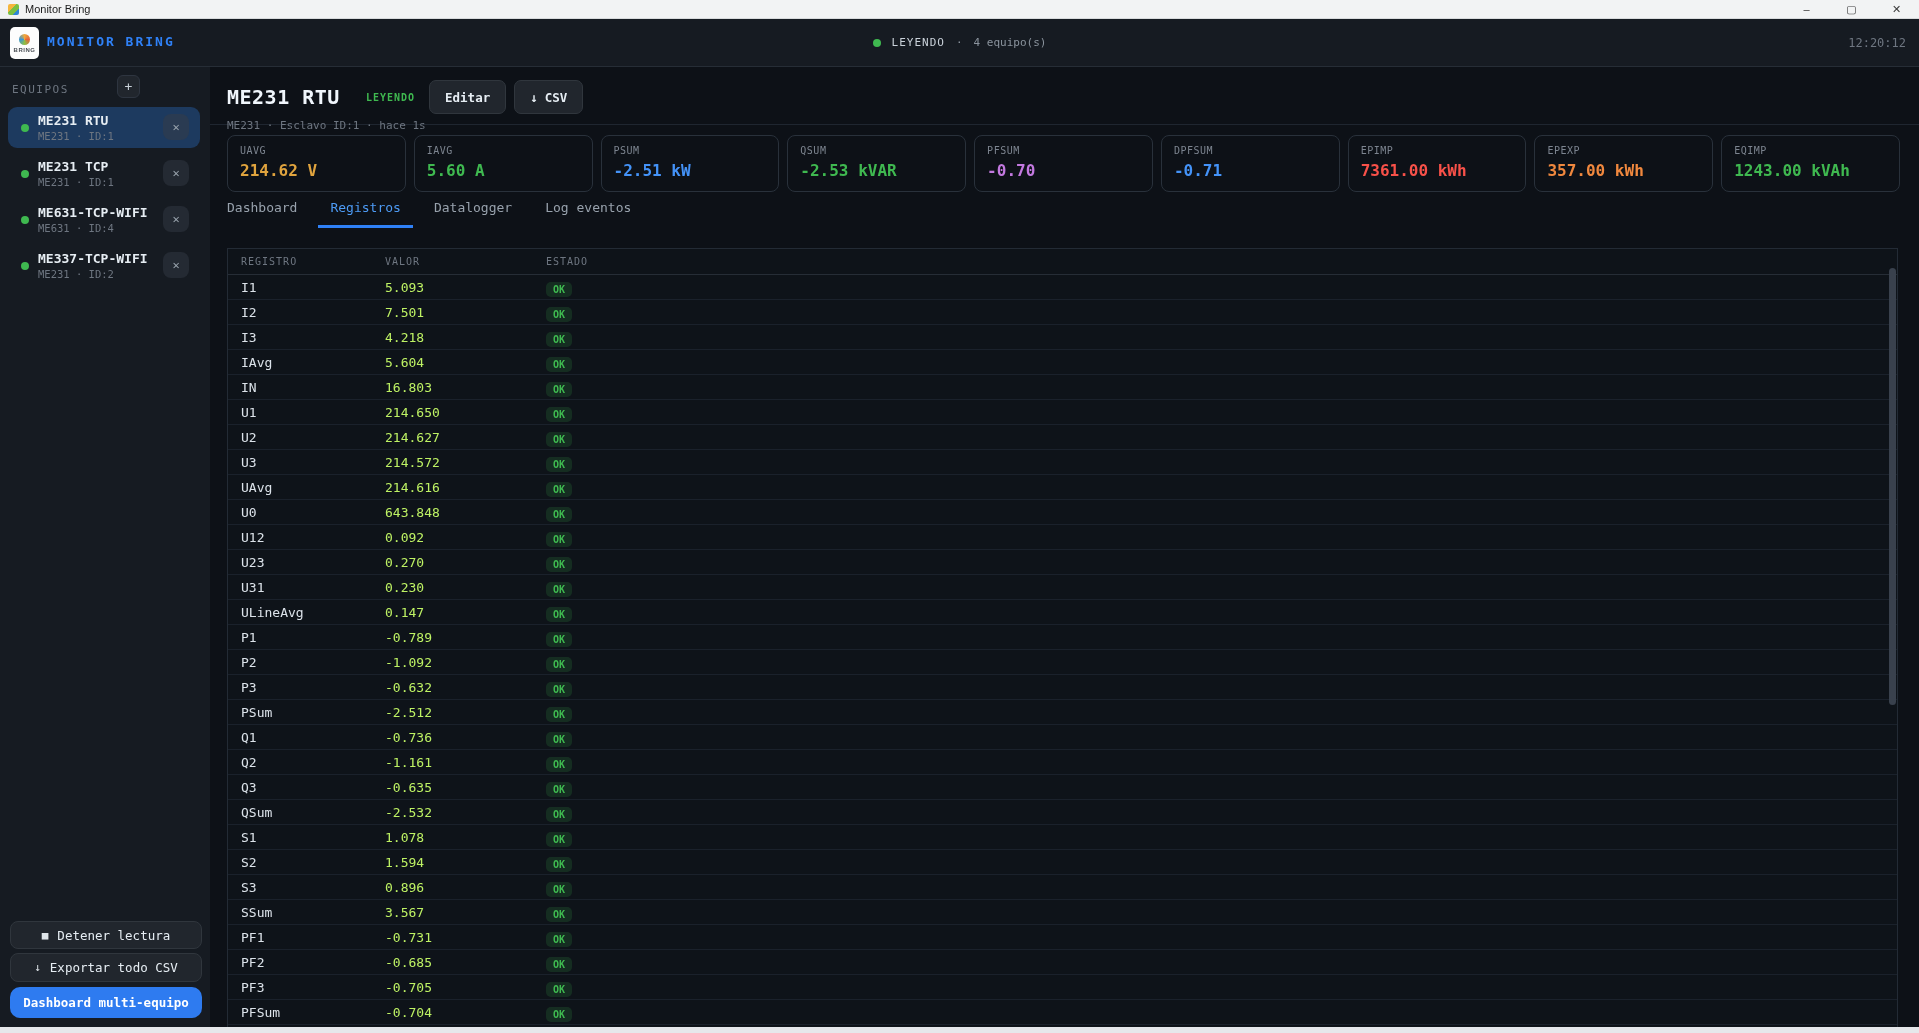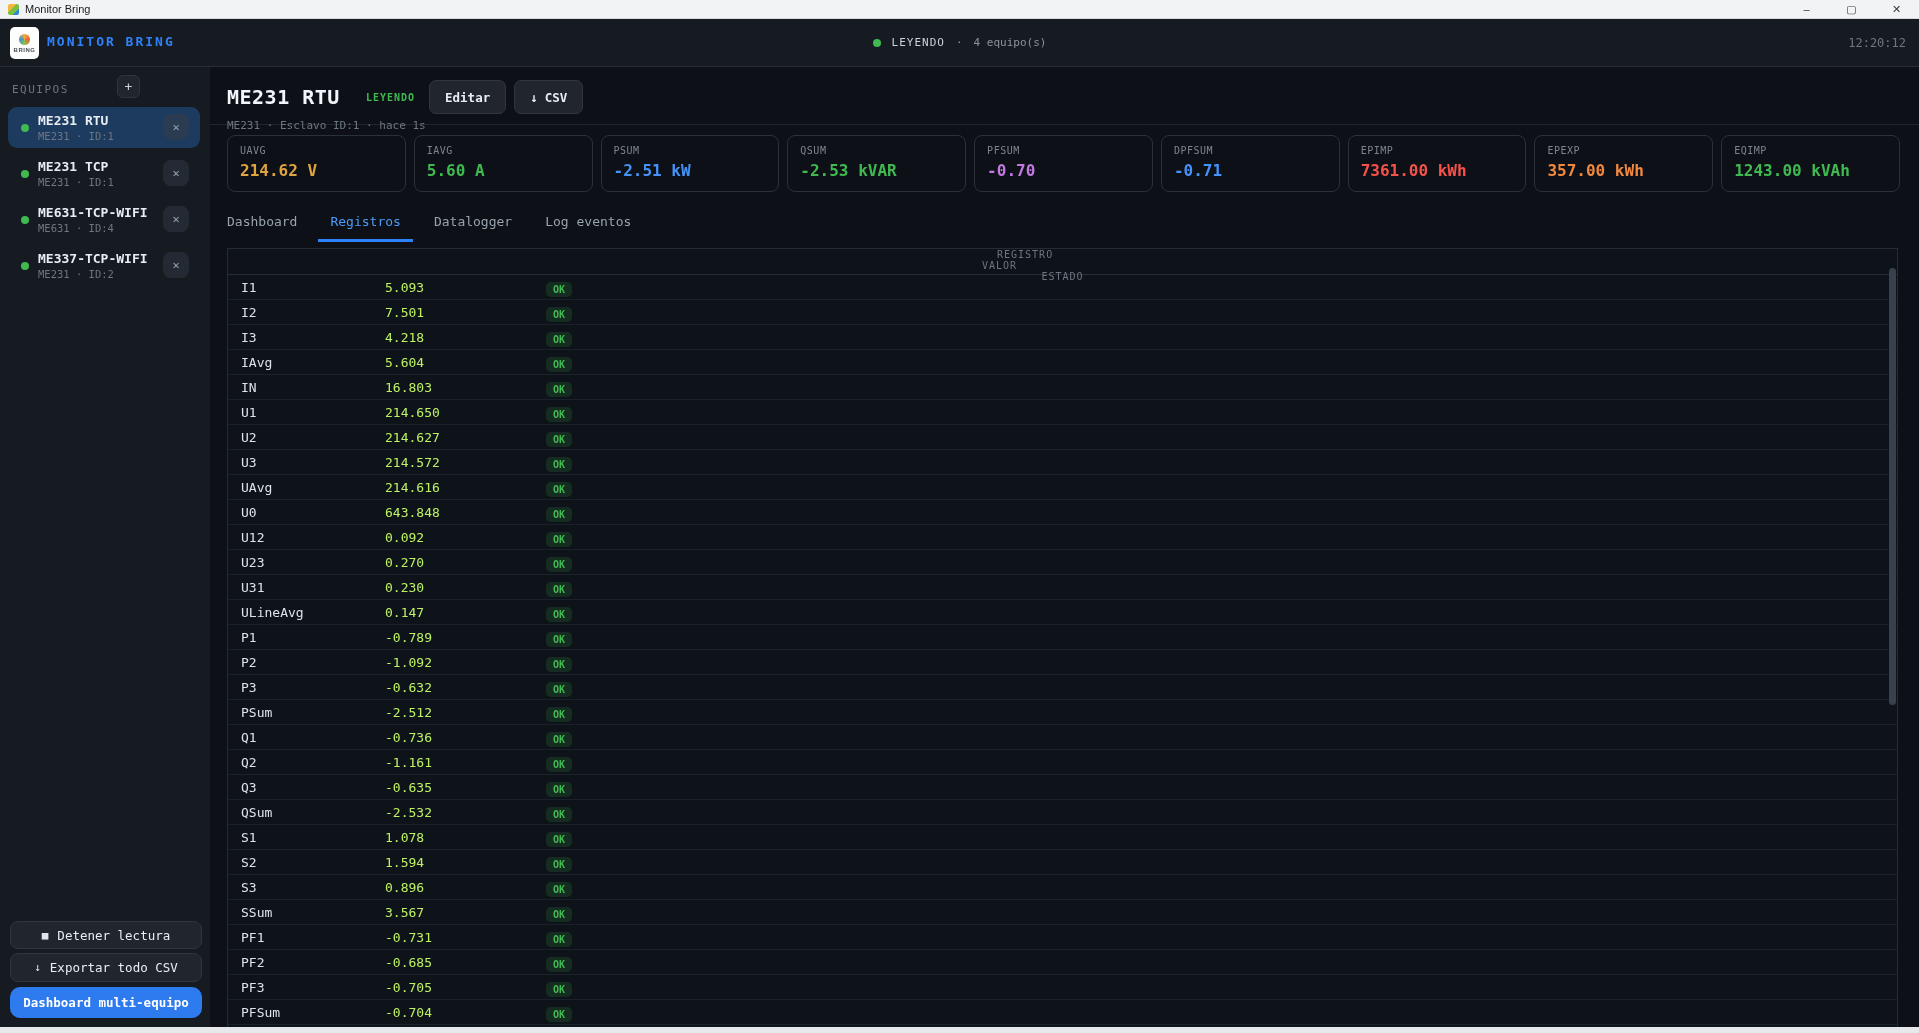--- a/index.html
+++ b/index.html
@@ -113,30 +113,30 @@
   .ph-sub { margin-top:5px; font-size:11px; color:#6e7681; }
 
   .cards {
     position:absolute; top:68px; left:17px; right:19px; height:57px;
     display:grid; grid-template-columns:repeat(9,1fr); gap:8px;
   }
   .card { background:#0d1117; border:1px solid #29313b; border-radius:8px; padding:9px 12px 0; }
   .card .clabel { font-size:10px; color:#7d8590; letter-spacing:.5px; }
   .card .cvalue { font-size:16px; font-weight:bold; margin-top:5px; white-space:nowrap; }
 
-  .tabs { position:absolute; top:136px; left:5px; display:flex; }
+  .tabs { position:absolute; top:122px; left:5px; display:flex; }
   .tab { padding:11px 12px 10px; margin-right:9px; font-size:13px; color:#98a2ad; border-bottom:3px solid transparent; }
   .tab.active { color:#4d9bf5; border-bottom-color:#2f81f7; }
 
   .tablewrap {
     position:absolute; top:181px; left:17px; right:21px; bottom:0;
     border:1px solid #232b35; border-bottom:none; overflow:hidden; background:#0e1319;
   }
   .thead { display:flex; align-items:center; height:26px; border-bottom:1px solid #262d36;
-    font-size:10px; color:#6e7681; letter-spacing:1px;flex-direction:column; }
+    font-size:10px; color:#6e7681; letter-spacing:1px; }
   .col1 { width:157px; padding-left:13px; flex:none; }
   .col2 { width:161px; flex:none; }
   .col3 { flex:1; }
   .trow { display:flex; align-items:center; height:25px; border-bottom:1px solid #1a212b; }
   .trow .rname { font-size:13px; color:#dce3ea; }
   .trow .rvalue { font-size:13px; color:#bef264; }
   .ok-badge { display:inline-block; padding:2px 7px; border-radius:5px;
     background:rgba(63,185,80,.16); color:#3fb950; font-size:10px; font-weight:bold; }
 
   .scroll-thumb { position:absolute; right:1px; top:19px; width:7px; height:437px;

